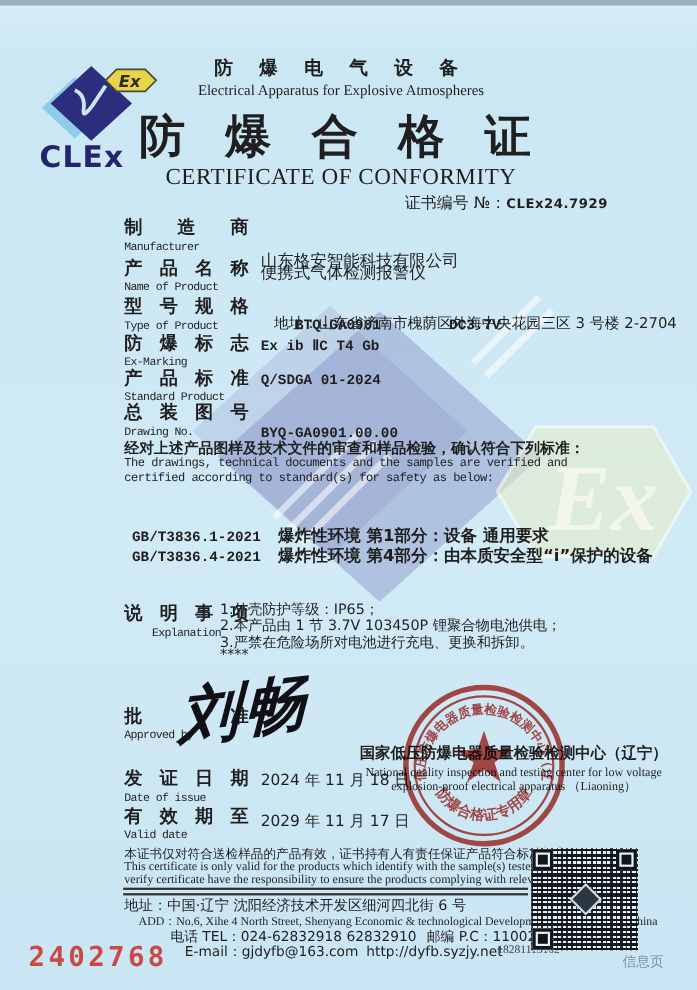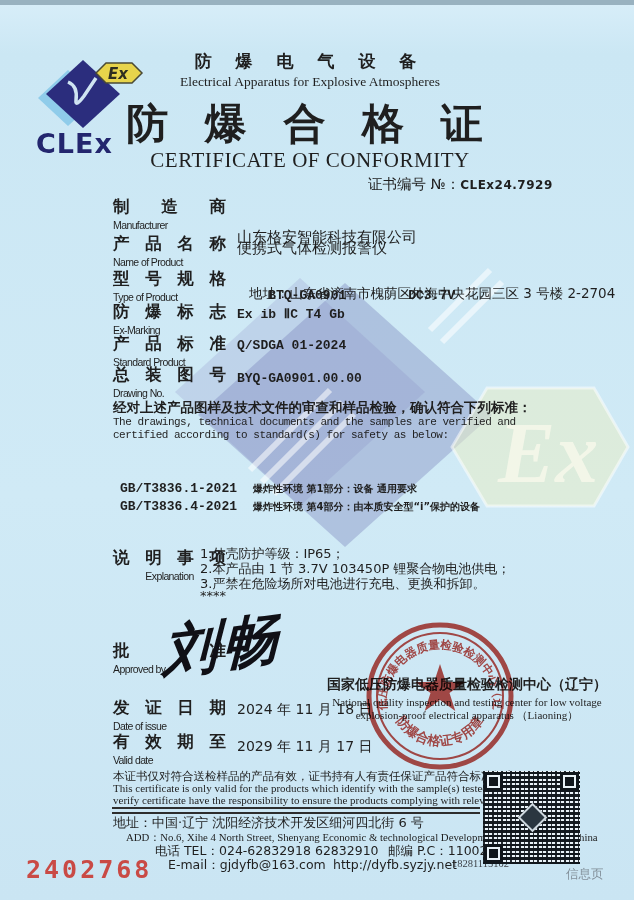--- a/index.html
+++ b/index.html
@@ -15,31 +15,31 @@
   .h-en{left:90px;top:74px;width:440px;text-align:center;font-family:"Liberation Serif",serif;font-size:13.5px;z-index:2;}
   .cert-cn{left:110px;top:96px;width:400px;text-align:center;font-size:42px;font-weight:bold;letter-spacing:11px;z-index:2;}
   .cert-en{left:110px;top:148px;width:400px;text-align:center;font-family:"Liberation Serif",serif;font-size:21px;letter-spacing:.5px;z-index:2;}
   .certno{left:368px;top:175px;font-size:14.5px;z-index:2;}
   .certno b{font-size:12px;letter-spacing:.5px;}
   .logo{left:38px;top:56px;z-index:2;}
   .logotext{left:36px;top:128px;font-size:27px;font-weight:bold;color:#23266e;letter-spacing:1px;z-index:2;}
   
   .flabel{left:113px;width:113px;z-index:2;}
   .flabel .cn{font-size:16.5px;font-weight:bold;text-align:justify;text-align-last:justify;text-justify:inter-character;}
-  .flabel .en{font-family:Liberation Sans, sans-serif;font-size:10.5px;letter-spacing:-.6px;margin-top:1px;white-space:nowrap;}
+  .flabel .en{font-family:Liberation Mono, monospace;font-size:10.5px;letter-spacing:-.6px;margin-top:1px;white-space:nowrap;}
   .fval{left:237px;font-size:15px;white-space:pre;z-index:2;}
   .mono{font-family:"Liberation Mono","DejaVu Sans Mono",monospace;font-size:13px;font-weight:600;}
   .sub{font-size:13.5px;}
   
   .ptext{left:113px;z-index:2;}
   .cnp{font-size:13.5px;font-weight:bold;}
   .enp{font-family:"Liberation Mono",monospace;font-size:11px;letter-spacing:-.5px;white-space:nowrap;}
   .stdrow{left:120px;z-index:2;white-space:nowrap;}
   .stdrow .code{font-family:"Liberation Mono","DejaVu Sans Mono",monospace;font-size:13px;font-weight:600;display:inline-block;width:133px;}
-  .stdrow .desc{font-size:10px;font-weight:600;}
+  .stdrow .desc{font-size:15px;font-weight:600;}
   .expitem{left:200px;font-size:13px;font-weight:500;z-index:2;white-space:nowrap;}
   
   .sig{left:162px;top:608px;font-size:56px;font-weight:bold;font-style:italic;letter-spacing:4px;
        transform:rotate(-7deg) skewX(-8deg);color:#101016;z-index:5;}
   .org{left:310px;top:676px;width:314px;text-align:center;z-index:2;}
   .org .cn{font-size:14px;font-weight:600;white-space:nowrap;}
   .org .en{font-family:"Liberation Serif",serif;font-size:11px;line-height:13px;margin-top:2px;}
   .stamp{left:360px;top:616px;z-index:4;opacity:.9;mix-blend-mode:multiply;}
   
   .notice-cn{left:113px;top:769px;font-size:11.5px;font-weight:500;z-index:2;white-space:nowrap;}
@@ -135,21 +135,21 @@
   <div class="flabel abs" style="top:333px">
     <div class="cn">产 品 标 准</div>
     <div class="en">Standard Product</div>
   </div>
   <div class="fval abs mono" style="top:338px">Q/SDGA 01-2024</div>
 
   <div class="flabel abs" style="top:364px">
     <div class="cn">总 装 图 号</div>
     <div class="en">Drawing No.</div>
   </div>
-  <div class="fval abs mono" style="top:371px">BYQ-GA0901.00.00</div>
+  <div class="fval abs mono" style="top:386px">BYQ-GA0901.00.00</div>
 
   <div class="ptext cnp abs" style="top:399px">经对上述产品图样及技术文件的审查和样品检验，确认符合下列标准：</div>
   <div class="ptext enp abs" style="top:416px">The drawings, technical documents and the samples are verified and</div>
   <div class="ptext enp abs" style="top:429px">certified according to standard(s) for safety as below:</div>
 
   <div class="stdrow abs" style="top:477px">
     <span class="code">GB/T3836.1-2021</span><span class="desc">爆炸性环境 第1部分：设备 通用要求</span>
   </div>
   <div class="stdrow abs" style="top:495px">
     <span class="code">GB/T3836.4-2021</span><span class="desc">爆炸性环境 第4部分：由本质安全型“i”保护的设备</span>

